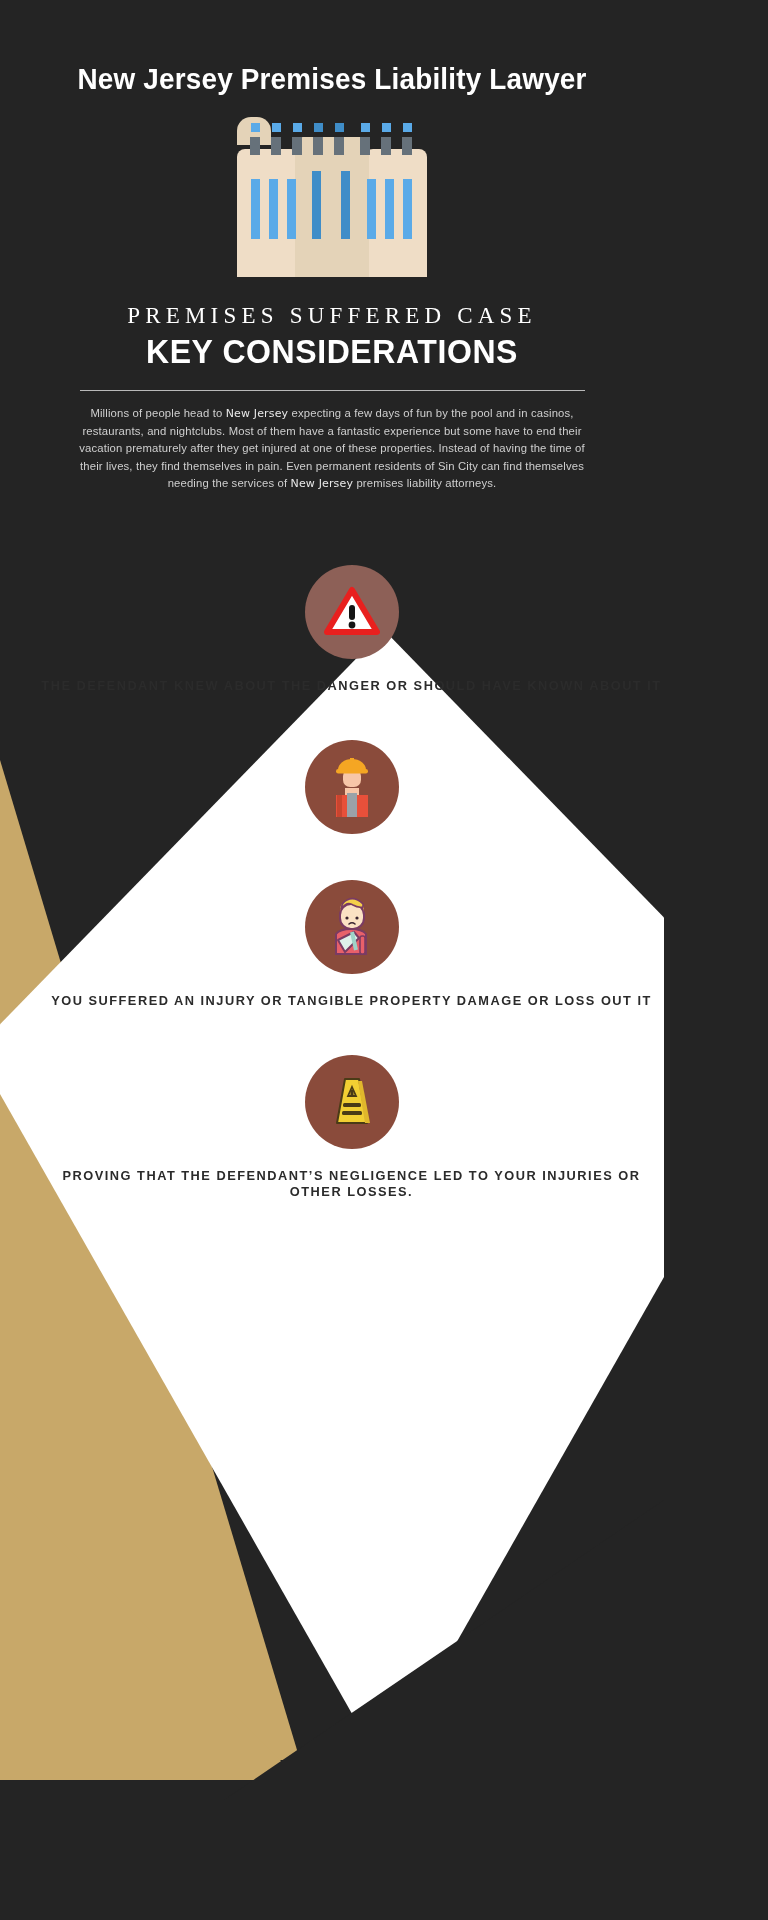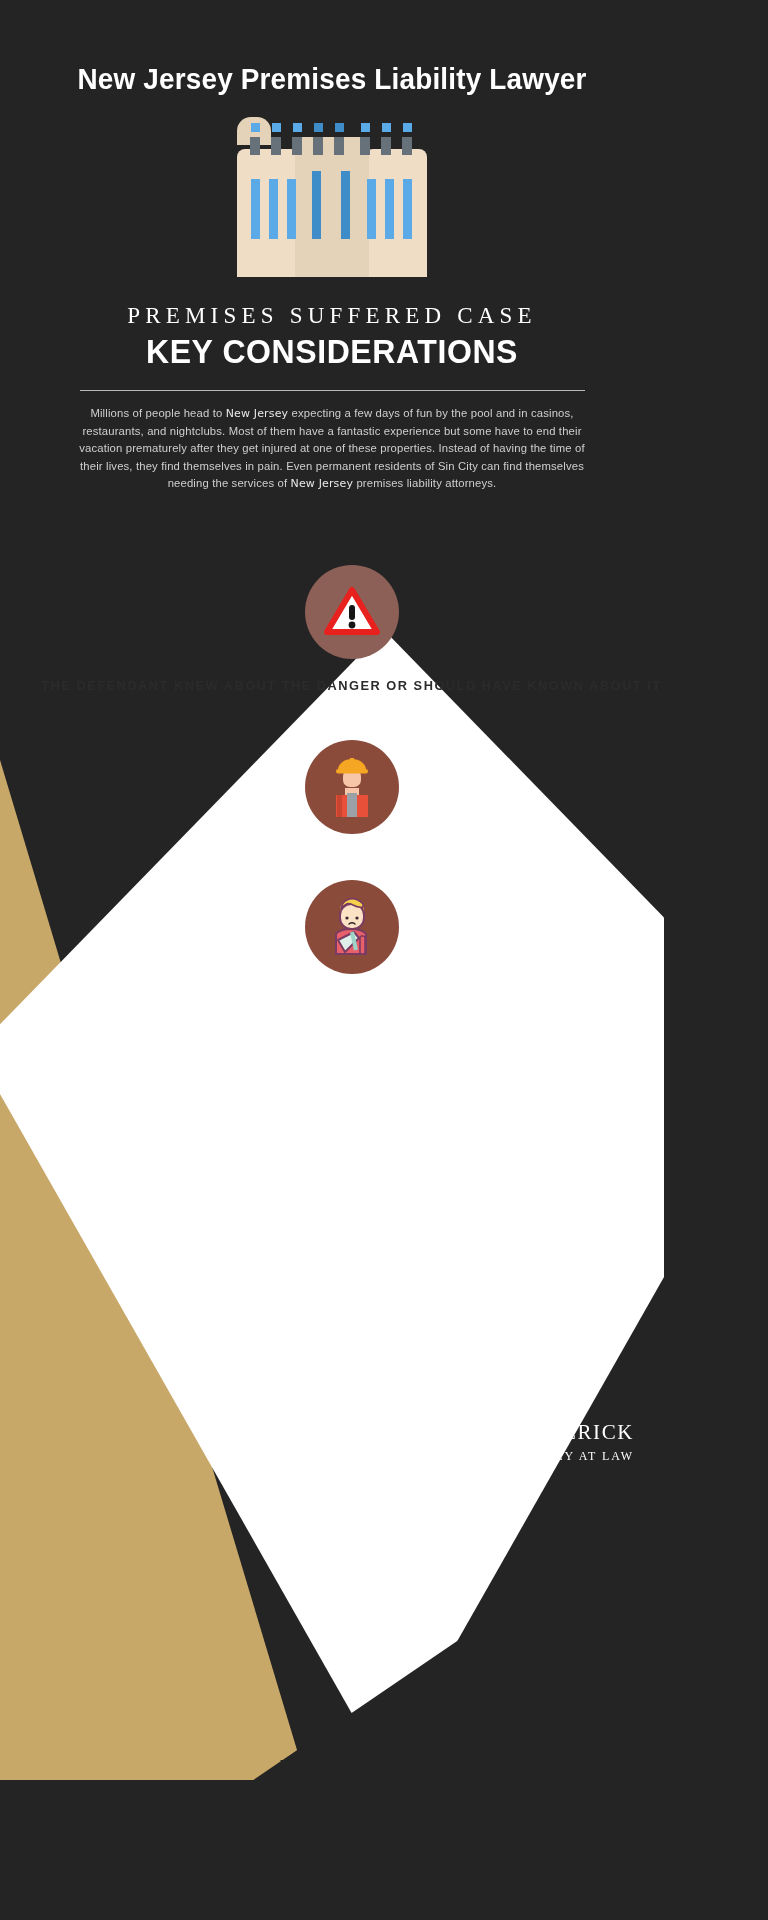--- a/index.html
+++ b/index.html
@@ -226,23 +226,33 @@
           <path d="M18 13 q6 -8 12 -4 q5 3 10 2 l0 -3 q-8 -8 -16 -4 q-5 2 -6 9 z" fill="#f5d04a" stroke="#7a3b63" stroke-width="1.6"></path>
           <circle cx="24" cy="22" r="1.6" fill="#3a2530"></circle>
           <circle cx="34" cy="22" r="1.6" fill="#3a2530"></circle>
           <path d="M26 28 q3 -2.5 6 0" fill="none" stroke="#3a2530" stroke-width="1.6" stroke-linecap="round"></path>
           <path d="M13 38 q4 -5 15 -5 q11 0 15 5 l0 20 h-30 z" fill="#e8606a" stroke="#7a3b63" stroke-width="2"></path>
           <path d="M15 44 l16 -8 l5 6 l-14 14 z" fill="#dff0ea" stroke="#7a3b63" stroke-width="2" stroke-linejoin="round"></path>
           <path d="M29 36 l4 18" stroke="#9ed3c8" stroke-width="4" fill="none"></path>
           <rect x="37" y="40" width="5" height="18" rx="2" fill="#e8606a" stroke="#7a3b63" stroke-width="1.6"></rect>
         </svg>
       </div>
-    </div>
-
+      <div class="item-label">YOU SUFFERED AN INJURY OR TANGIBLE PROPERTY DAMAGE OR LOSS OUT IT</div>
+    </div>
+
+    <div class="item">
+      <div class="icon-circle">
+        <svg width="56" height="58" viewBox="0 0 56 58">
+          <path d="M21 6 h14 l8 44 h-30 z" fill="#f2cf33" stroke="#4a3b16" stroke-width="2" stroke-linejoin="round"></path>
+          <path d="M28 14 l4 9 h-8 z" fill="none" stroke="#4a3b16" stroke-width="1.8"></path>
+          <rect x="26.5" y="17" width="3" height="5" fill="#4a3b16"></rect>
+          <rect x="19" y="30" width="18" height="4" rx="1.5" fill="#4a3b16"></rect>
+          <rect x="18" y="38" width="20" height="4" rx="1.5" fill="#4a3b16"></rect>
+          <path d="M34 8 l7 42 h5 l-8 -42 z" fill="#e0b72c"></path>
+        </svg>
+      </div>
+      <div class="item-label">PROVING THAT THE DEFENDANT’S NEGLIGENCE LED TO YOUR INJURIES OR OTHER LOSSES.</div>
+    </div>
 
   </div>
 
-  <div class="footer-logo">
-    <div class="logo-name">BRANDON J. BRODERICK</div>
-    <div class="logo-sub">ATTORNEY AT LAW</div>
-  </div>
 
 </div>
 
 </body></html>

